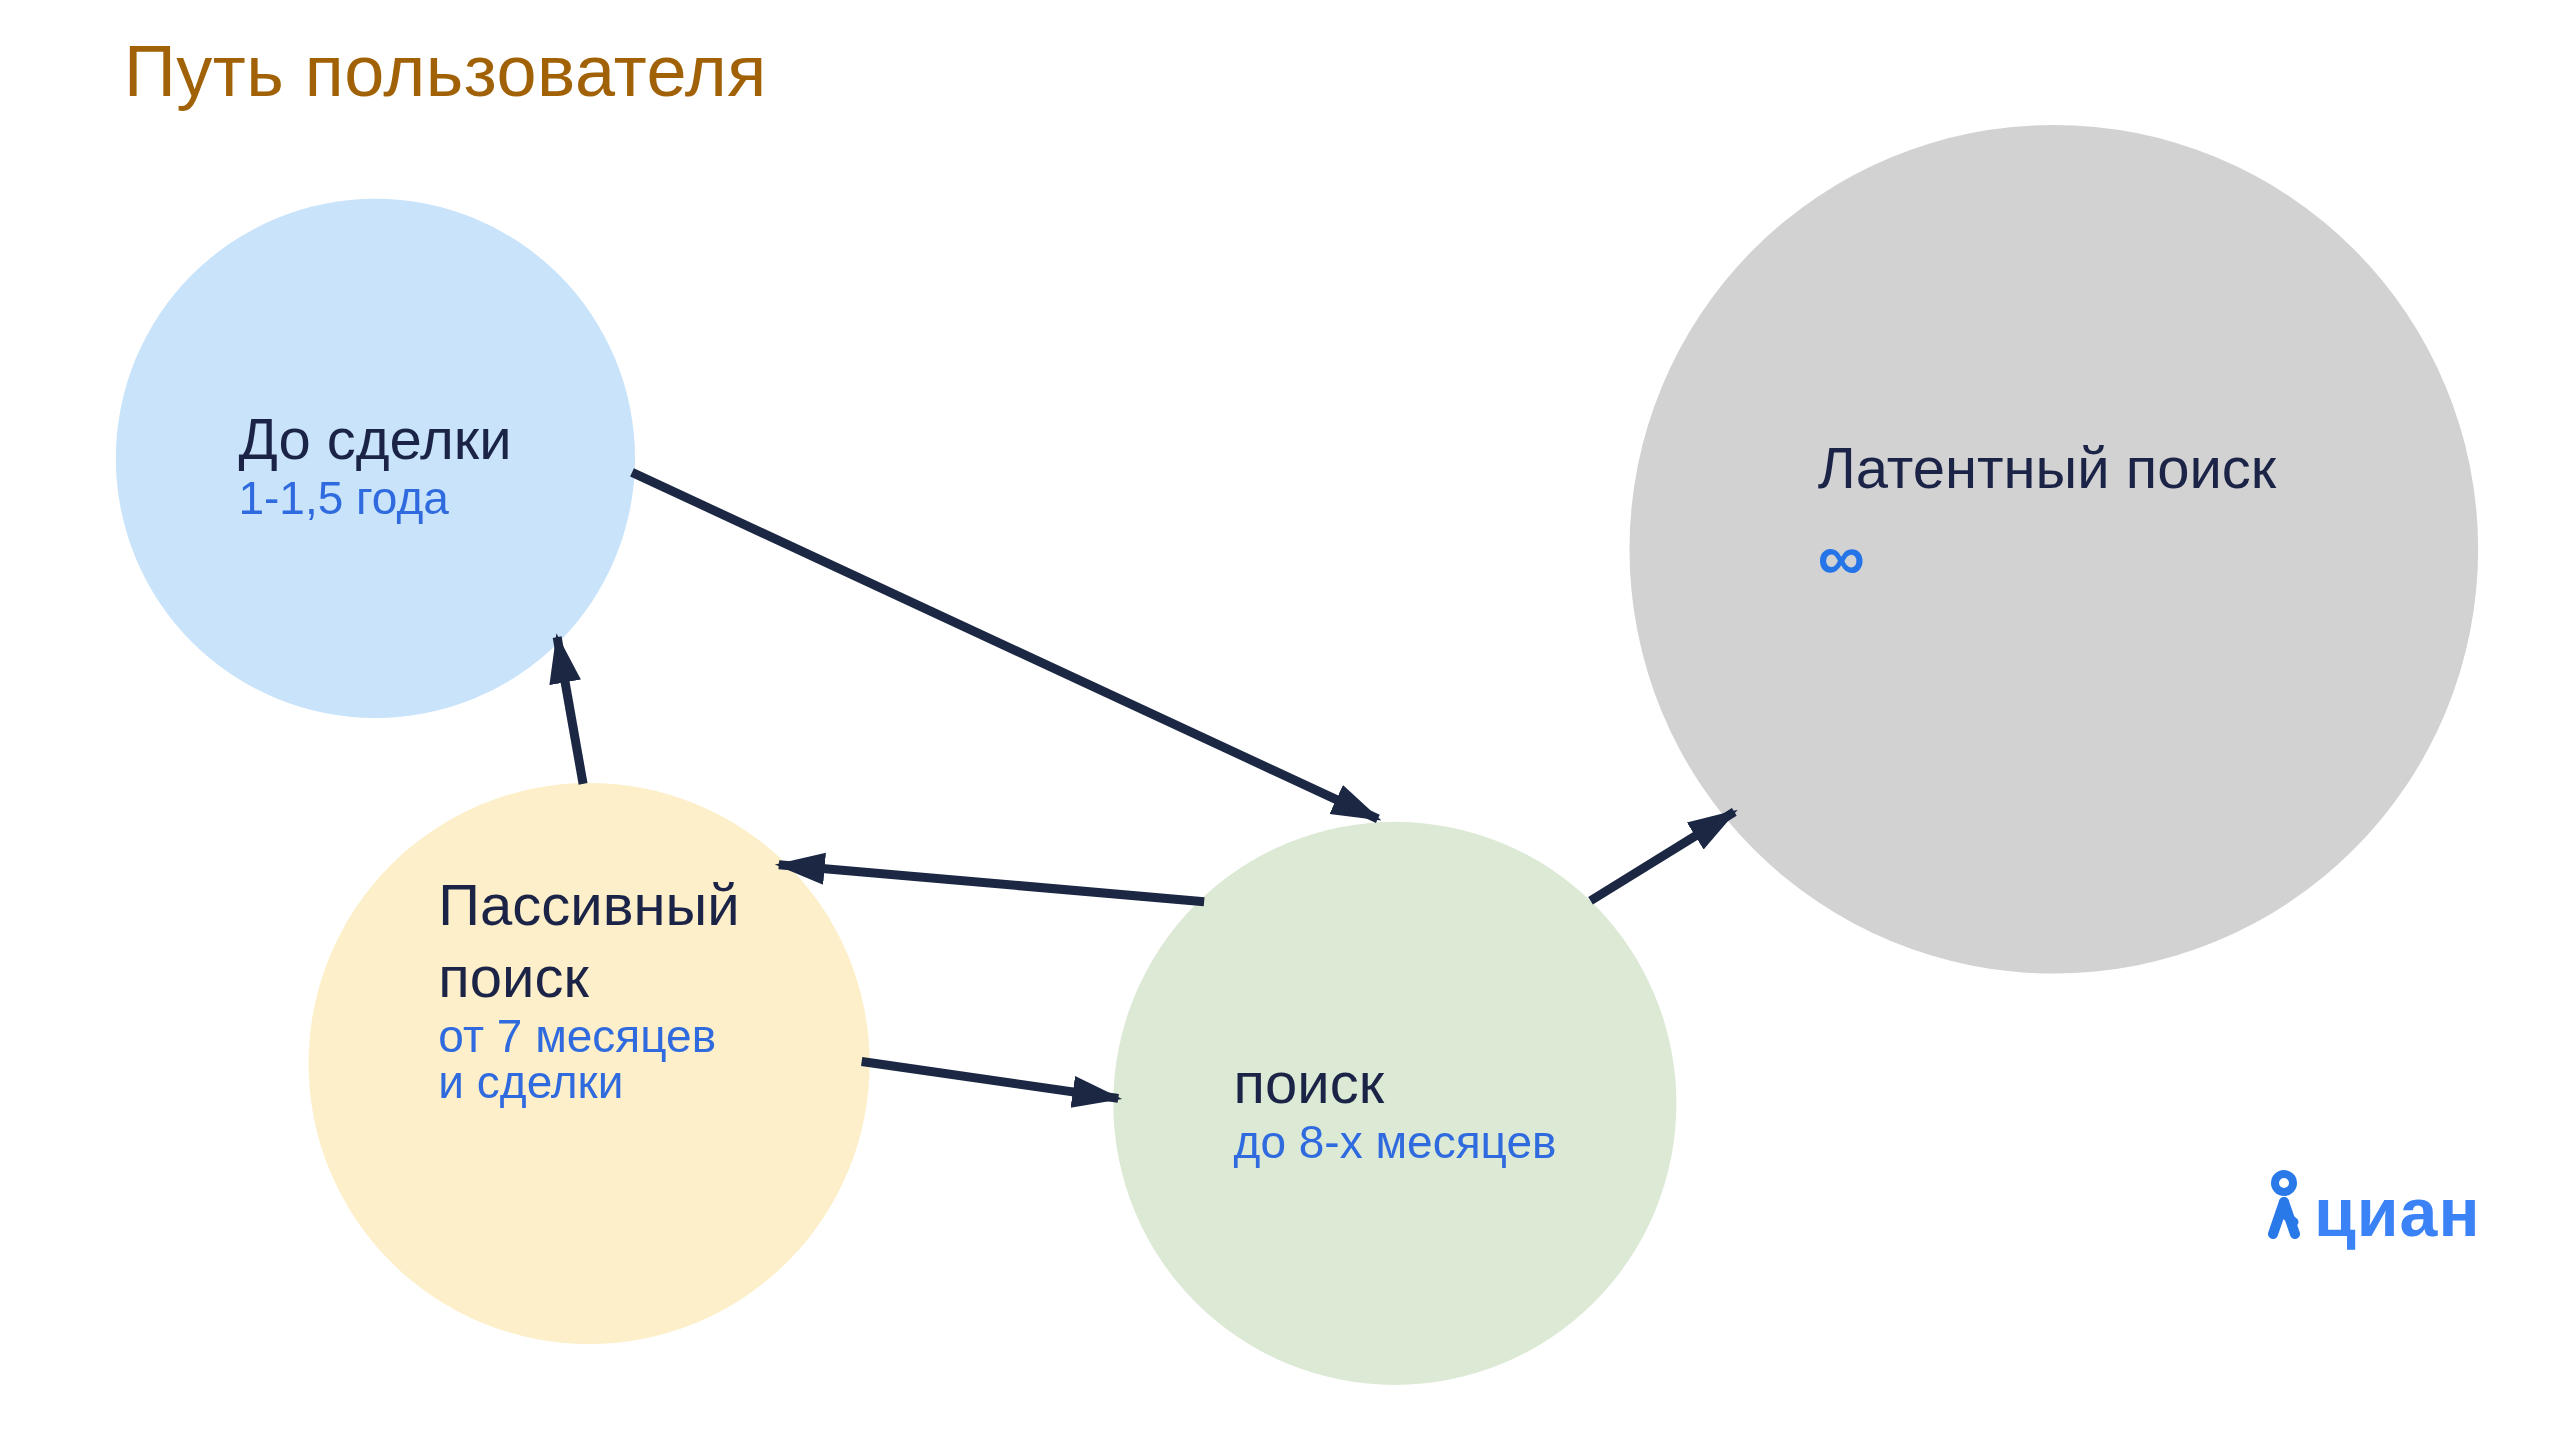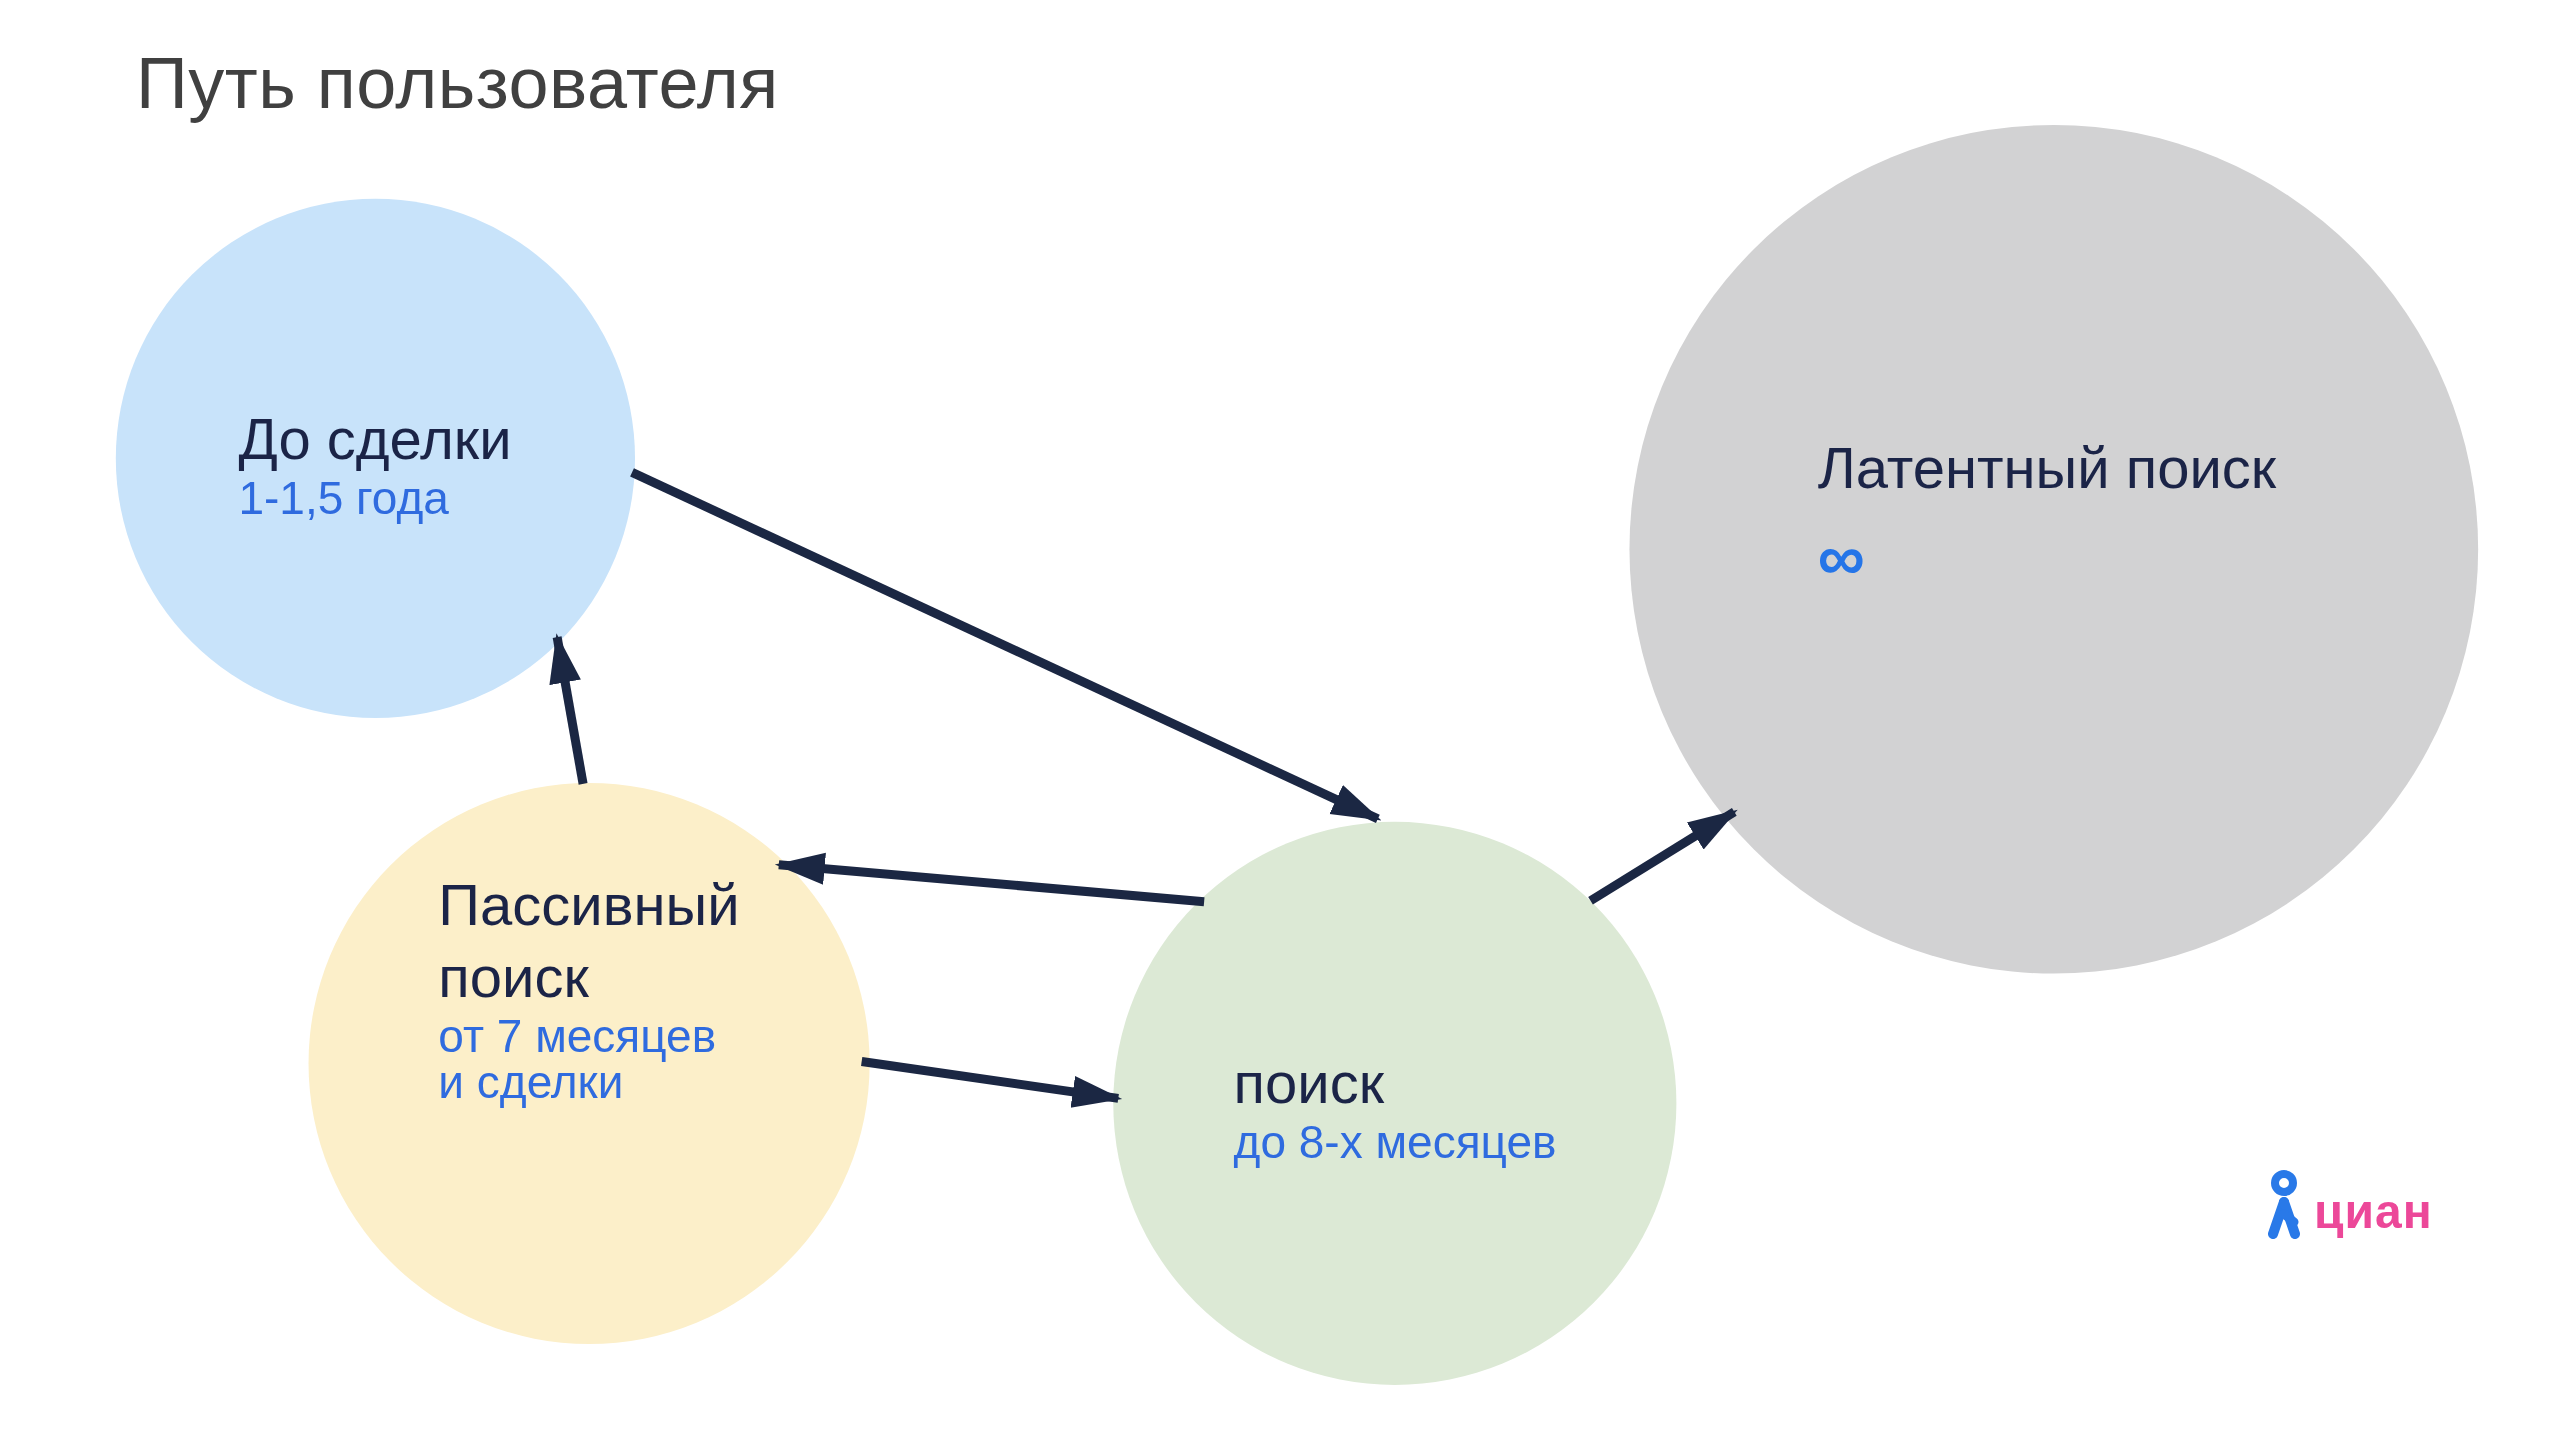--- a/index.html
+++ b/index.html
@@ -8,23 +8,23 @@
     width:2576px;height:1443px;
     background:#ffffff;
     overflow:hidden;
     font-family:"Liberation Sans", sans-serif;
   }
   .page-title{
     position:absolute;
     left:124px;top:30px;
     font-size:72px;
     font-weight:500;
-    color:#404040;
+    color:#a16207;
     letter-spacing:0.5px;
-    margin:12px;
+    margin:0;
   }
   .diagram-svg{position:absolute;left:0;top:0;}
   .node-text{
     position:absolute;
     transform:translate(-50%,-50%);
     text-align:left;
     white-space:nowrap;
   }
   .node-label{
     font-size:58px;
@@ -43,24 +43,24 @@
     color:#2575e8;
     font-weight:700;
   }
   .logo{
     position:absolute;
     left:2266px;top:1170px;
     display:flex;
     align-items:flex-end;
   }
   .logo-text{
-    font-size:48px;
+    font-size:68px;
     line-height:60px;
     font-weight:700;
-    color:#ec4899;
+    color:#3b82f6;
     margin-left:10px;
     margin-bottom:2px;
     letter-spacing:1px;
   }
 </style>
 </head>
 <body>
 
 <div class="stage">
 

